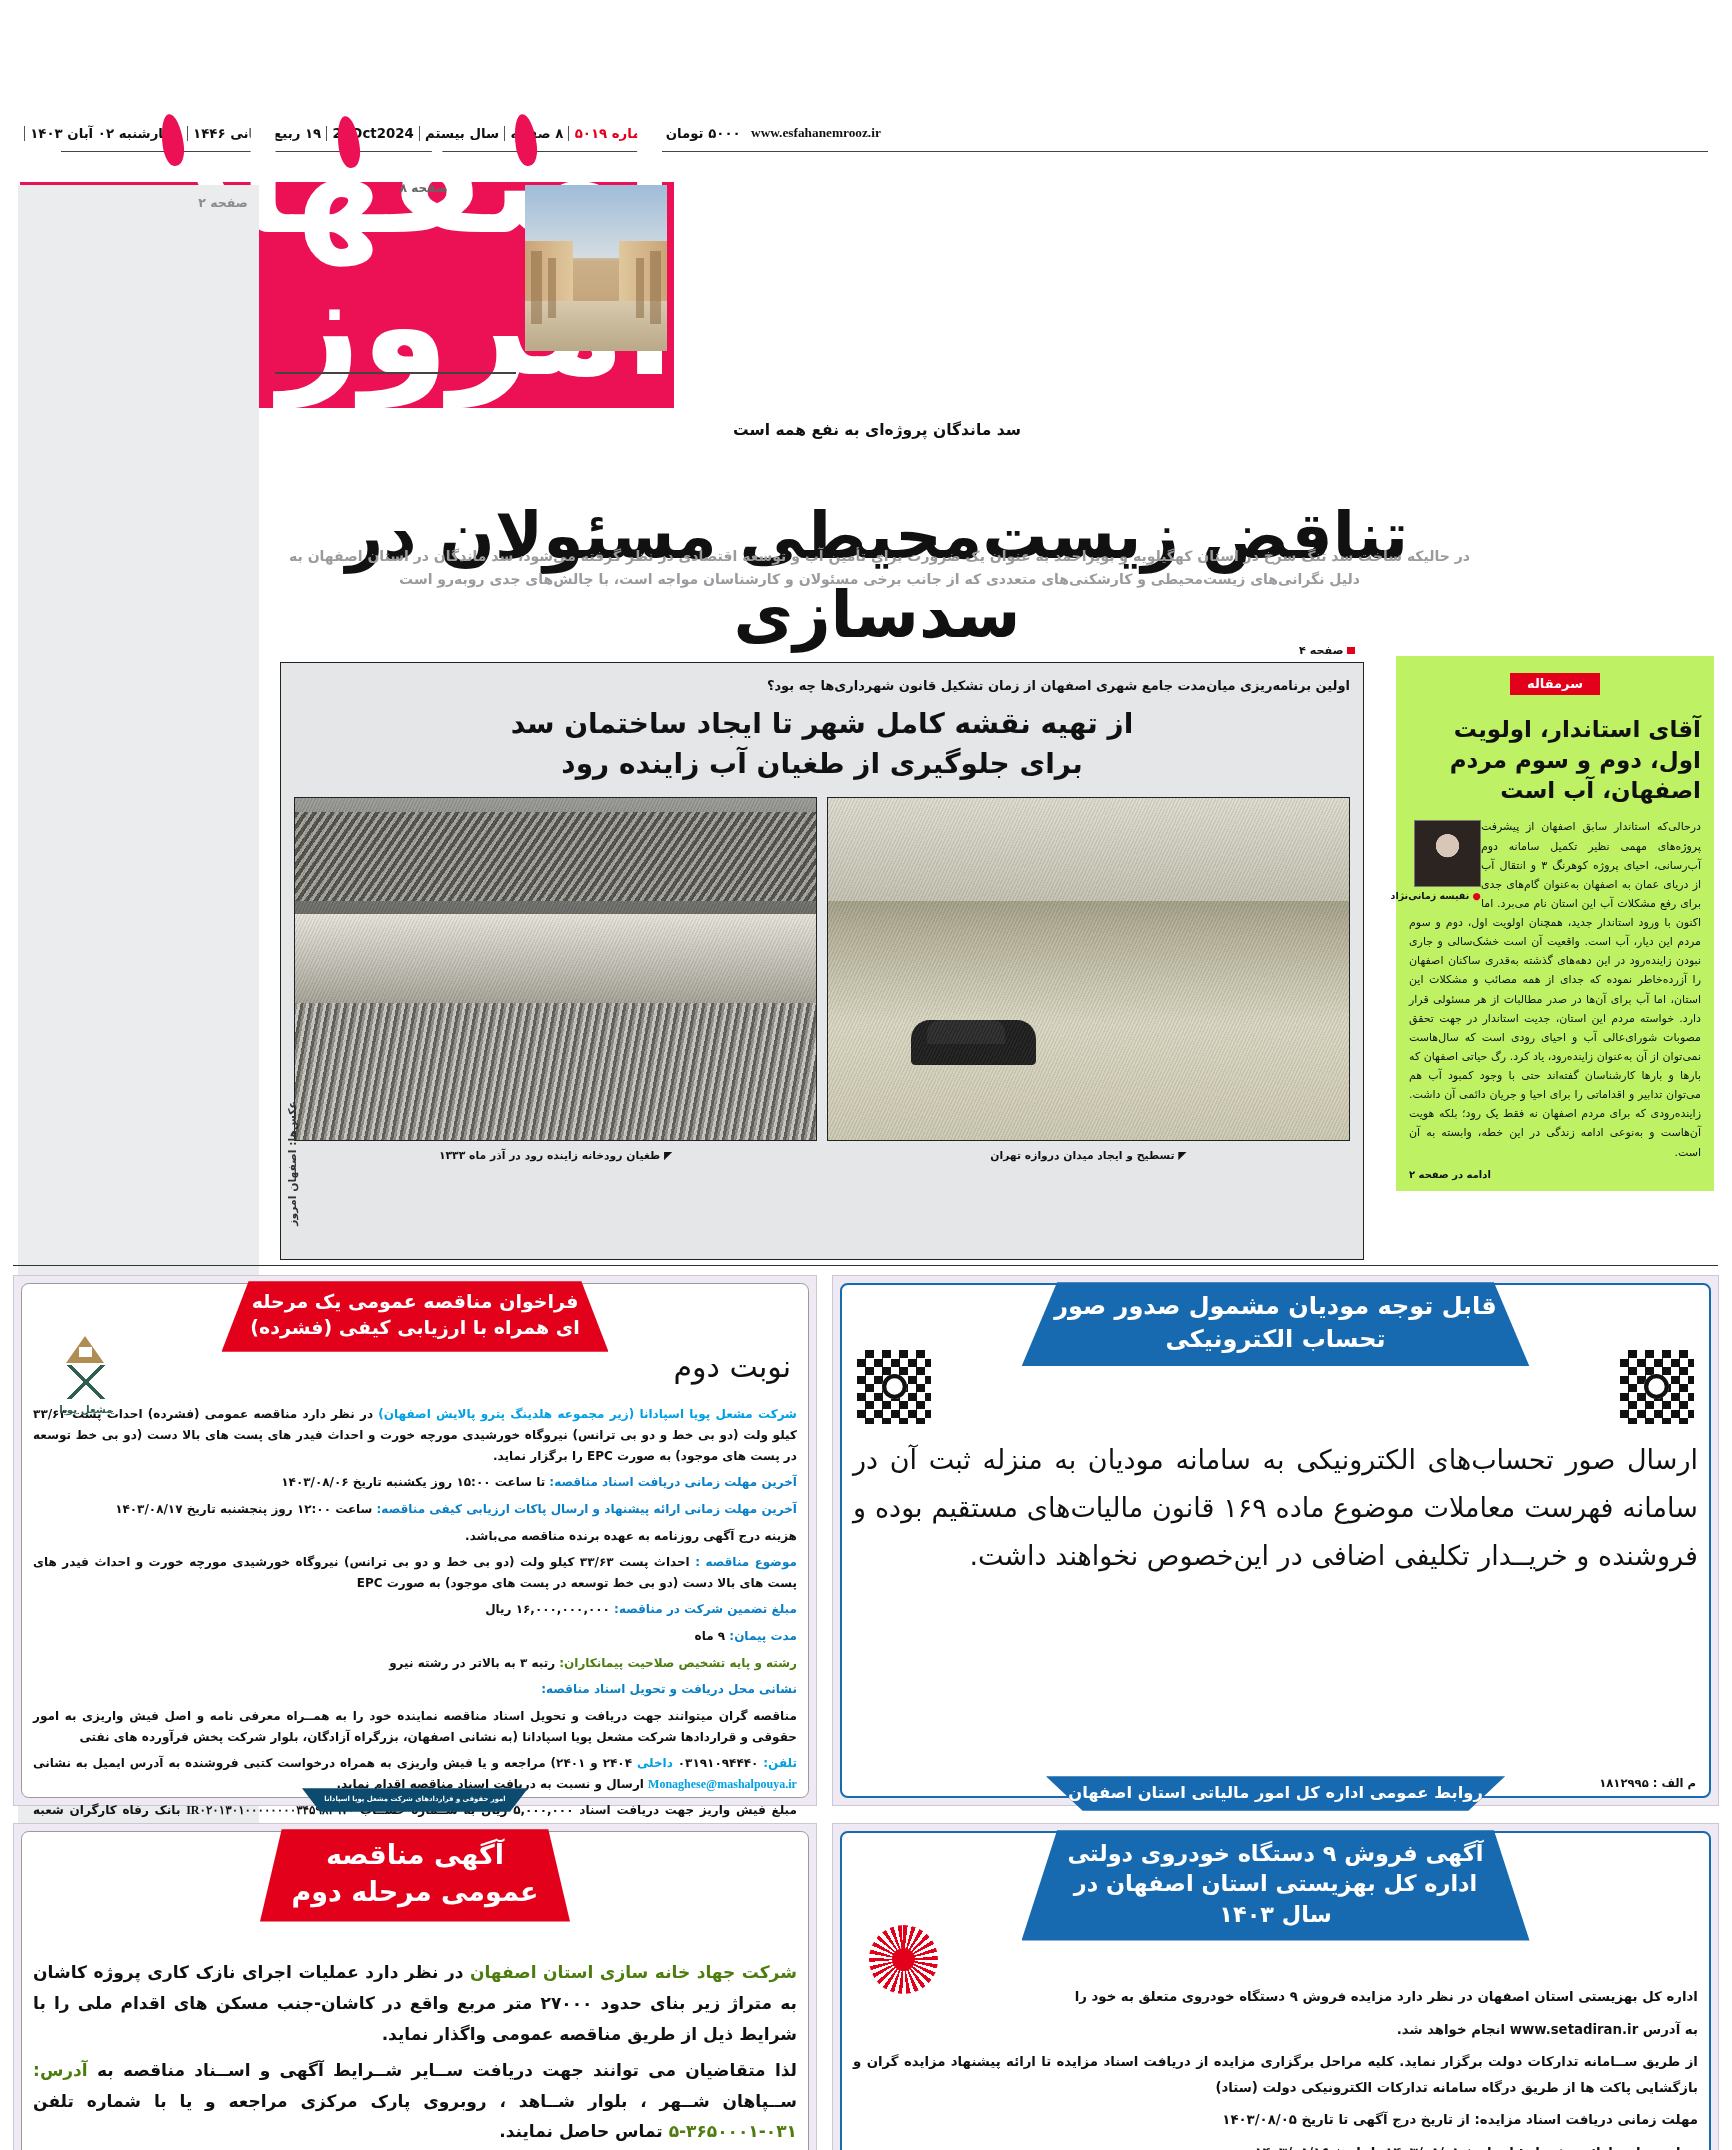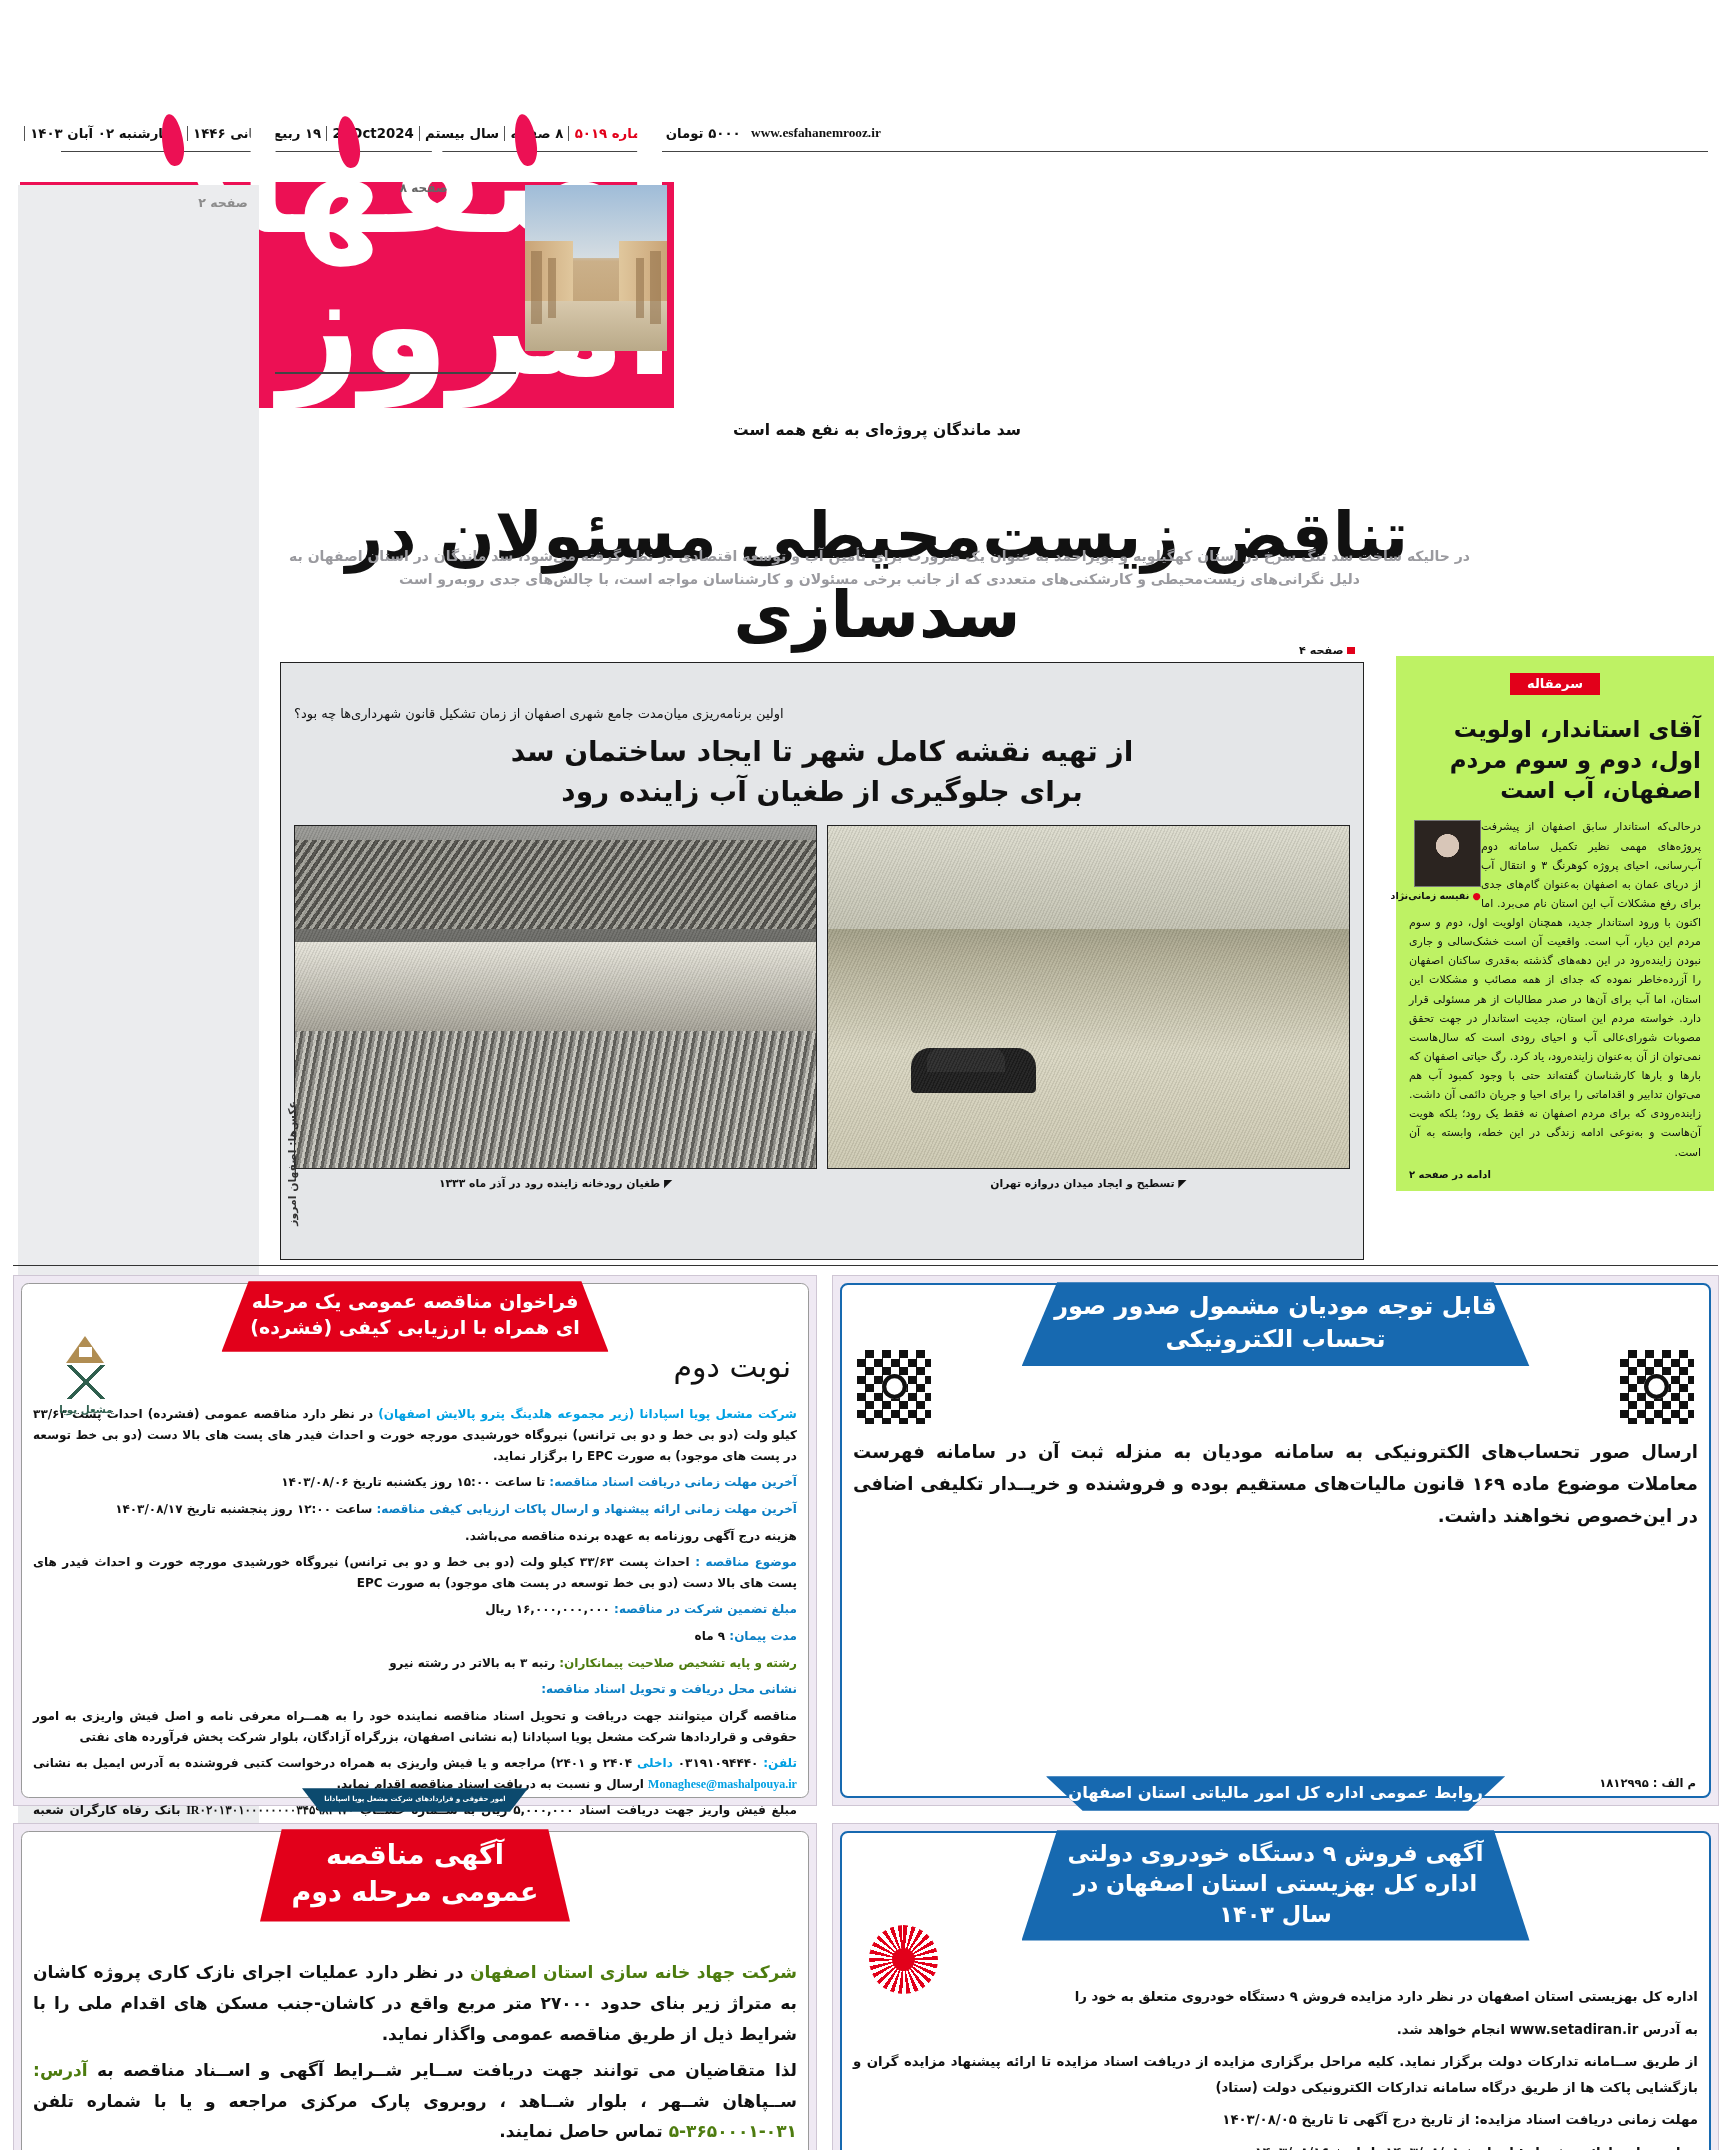--- a/index.html
+++ b/index.html
@@ -110,21 +110,21 @@
   .feature{
     position:absolute; top:662px; left:280px; width:1084px; height:598px;
     background:#e4e6e8; border:1.7px solid #222; box-sizing:border-box;
     padding:14.6px 13px 8.6px 13px;
   }
   .badge{position:absolute;display:flex;align-items:center;gap:3.9px;
      font-size:11.2px;font-weight:bold;}
   .badge .sq{width:7.7px;height:7.7px;background:#e2001a;display:inline-block;}
   .badge.b4{top:644px;left:1299px;}
   .badge.b8{top:752px;left:1301px;}
-  .feat-kicker{text-align:left;font-size:13px;font-weight:normal;margin-bottom:11.2px;letter-spacing:-0.2px;margin-top:28px;}
+  .feat-kicker{text-align:right;font-size:13px;font-weight:bold;margin-bottom:11.2px;letter-spacing:-0.2px;}
   .feat-title{text-align:center;font-size:28px;font-weight:bold;line-height:1.42;letter-spacing:-0.9px;}
   .photos{display:flex;flex-direction:row;gap:9.5px;margin-top:13.8px;height:344px;}
   .ph{flex:1;border:1.3px solid #222;position:relative;overflow:hidden;box-sizing:border-box;}
   .ph-left{
     background:linear-gradient(180deg,#6e6d5c 0%,#8d8b74 18%,#b6b29a 40%,#d9d6c2 66%,#cdc9b2 100%);
   }
   .ph-right{
     background:linear-gradient(180deg,#9a9a96 0%,#6f6f6b 30%,#555550 55%,#8b8a84 80%,#3d3d39 100%);
   }
   .ph-grain{position:absolute;inset:0;opacity:.35;
@@ -234,21 +234,21 @@
   .ad-body .ltr{direction:ltr;display:inline-block;font-family:"Liberation Serif",serif;}
   .block-start{margin-top:111px;}
 
   
   #ad-tender2{top:1823px;left:13px;width:804px;height:619px;}
   #ad-tender2 .ribbon{font-size:27px;width:310px;box-sizing:border-box;}
 
   
   #ad-tax{top:1275px;left:832px;width:887px;height:531px;}
   #ad-tax .ribbon{font-size:24px;width:508px;box-sizing:border-box;}
-  .tax-body{font-size:18px;line-height:1.78;font-weight:bold;text-align:justify;
+  .tax-body{font-size:27px;line-height:1.78;font-weight:normal;text-align:justify;
             letter-spacing:-0.4px;}
   .kilim{position:absolute;top:65px;width:74px;height:74px;
     background:
       repeating-conic-gradient(#111 0 25%,#fff 0 50%);
     background-size:17px 17px;}
   .kilim.kl{left:15.5px;}
   .kilim.kr{right:15.5px;}
   .kilim i{position:absolute;inset:33%;border-radius:50%;background:#fff;
      box-shadow:inset 0 0 0 4.3px #111;}
   .malef{position:absolute;bottom:6px;right:13px;font-size:11.6px;font-weight:bold;}

